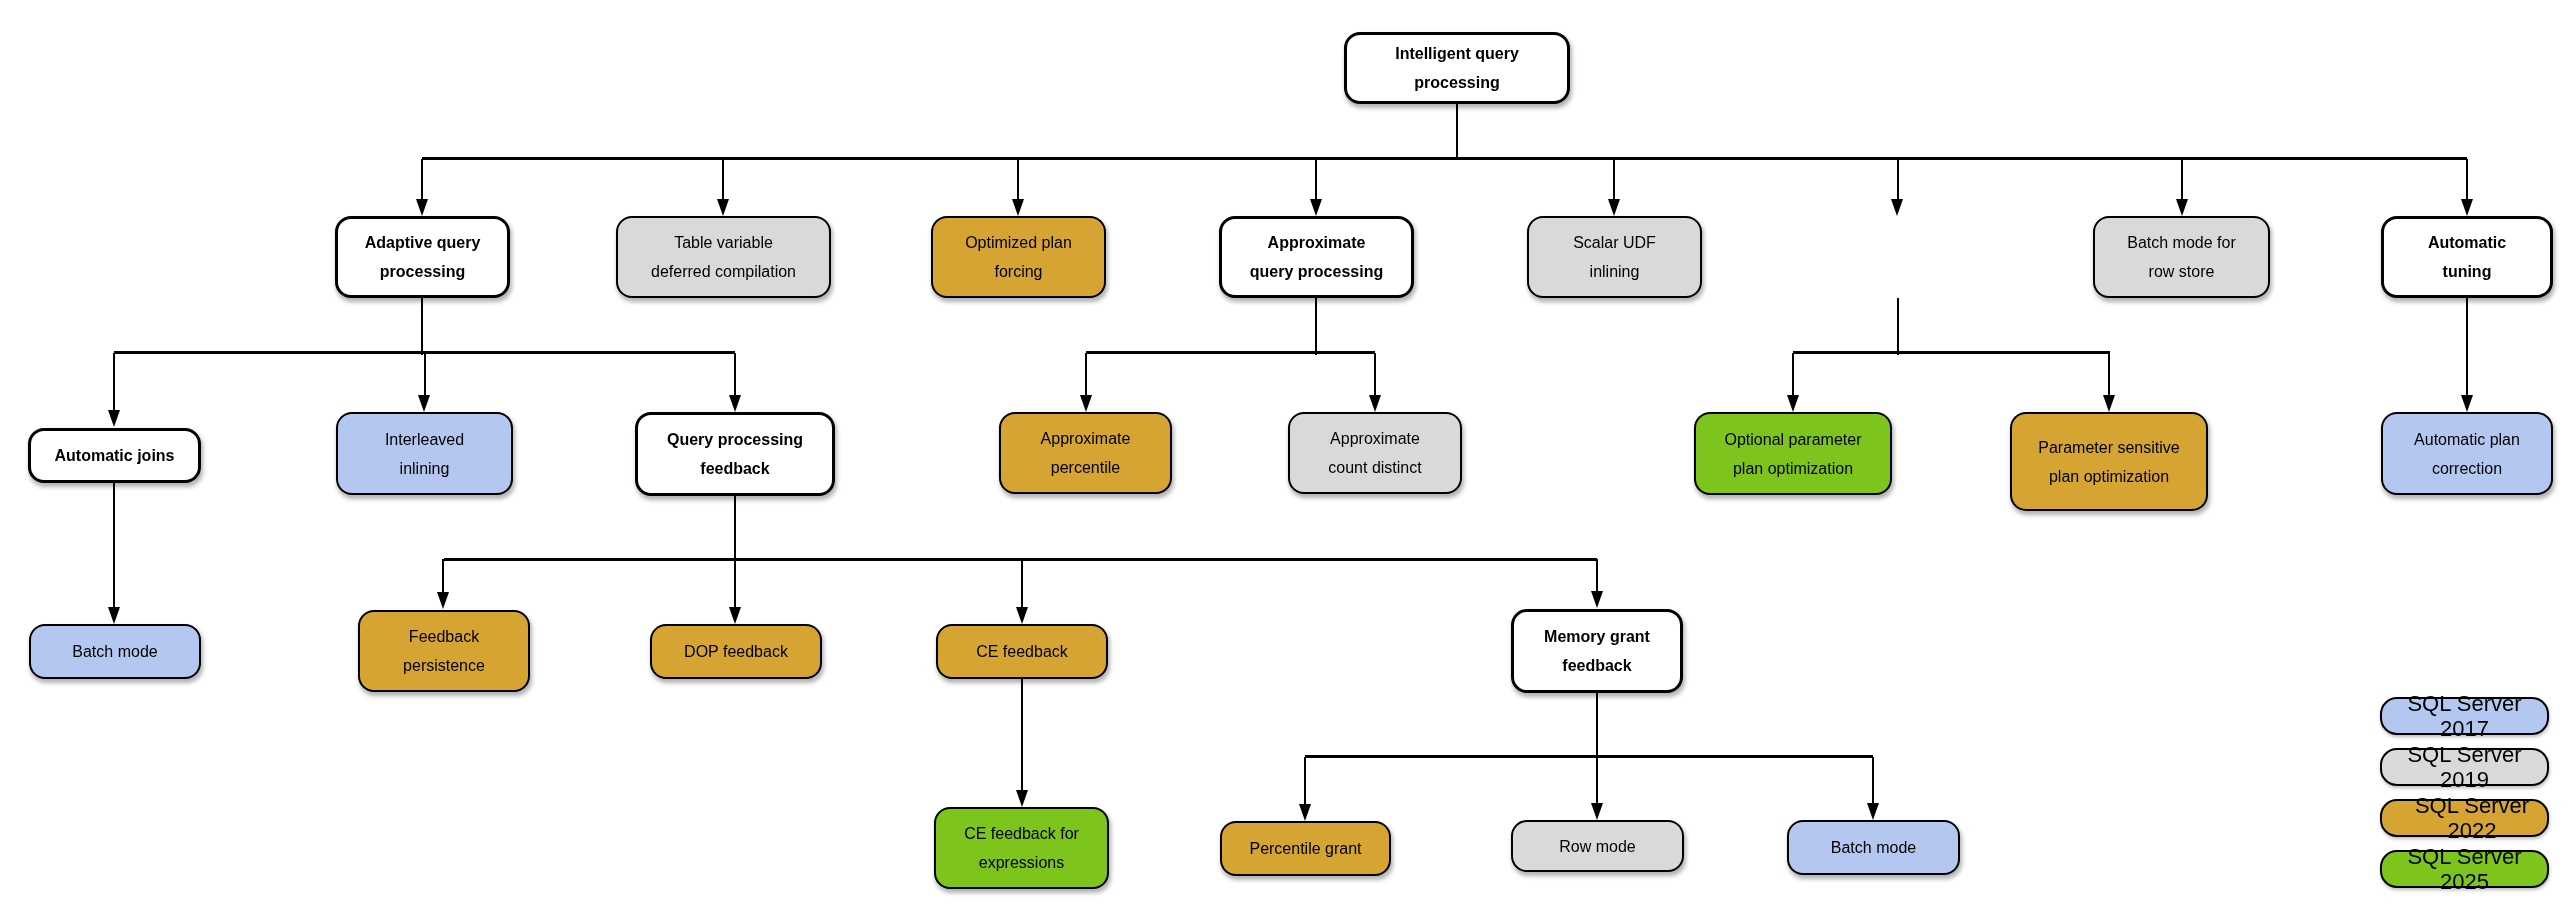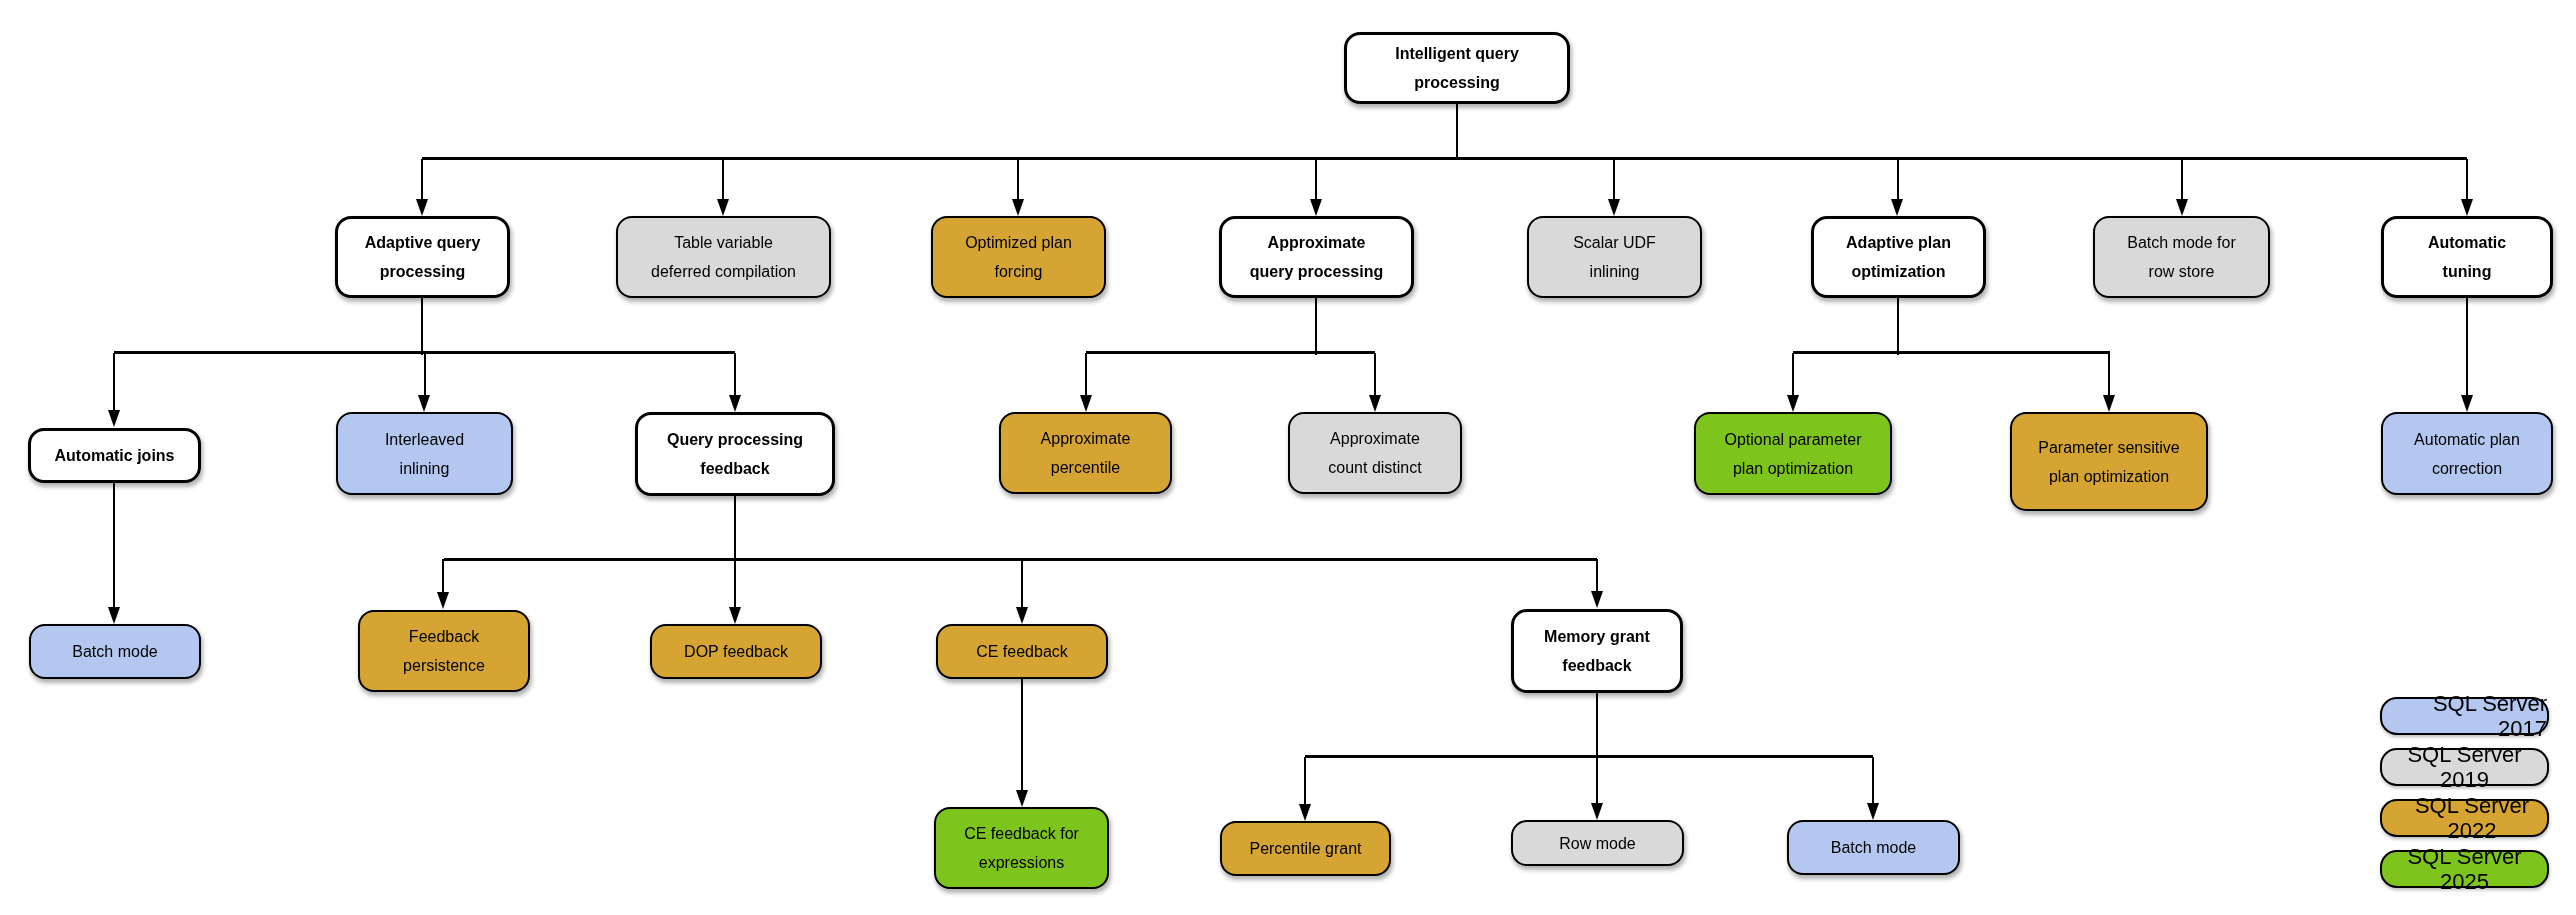--- a/index.html
+++ b/index.html
@@ -133,22 +133,20 @@
     <div class="node category" style="left: 335px; top: 216px; width: 175px; height: 82px; background: rgb(255, 255, 255);">Adaptive query
 processing</div>
     <div class="node" style="left: 616px; top: 216px; width: 215px; height: 82px; background: rgb(217, 217, 217);">Table variable
 deferred compilation</div>
     <div class="node" style="left: 931px; top: 216px; width: 175px; height: 82px; background: rgb(214, 164, 51);">Optimized plan
 forcing</div>
     <div class="node category" style="left: 1219px; top: 216px; width: 195px; height: 82px; background: rgb(255, 255, 255);">Approximate
 query processing</div>
     <div class="node" style="left: 1527px; top: 216px; width: 175px; height: 82px; background: rgb(217, 217, 217);">Scalar UDF
 inlining</div>
-    <div class="node category" style="left: 1811px; top: 216px; width: 175px; height: 82px; background: rgb(255, 255, 255);">Adaptive plan
-optimization</div>
     <div class="node" style="left: 2093px; top: 216px; width: 177px; height: 82px; background: rgb(217, 217, 217);">Batch mode for
 row store</div>
     <div class="node category" style="left: 2381px; top: 216px; width: 172px; height: 82px; background: rgb(255, 255, 255);">Automatic
 tuning</div>
     <div class="node category" style="left: 28px; top: 428px; width: 173px; height: 55px; background: rgb(255, 255, 255);">Automatic joins</div>
     <div class="node" style="left: 336px; top: 412px; width: 177px; height: 83px; background: rgb(179, 199, 240);">Interleaved
 inlining</div>
     <div class="node category" style="left: 635px; top: 412px; width: 200px; height: 84px; background: rgb(255, 255, 255);">Query processing
 feedback</div>
     <div class="node" style="left: 999px; top: 412px; width: 173px; height: 82px; background: rgb(214, 164, 51);">Approximate
@@ -164,20 +162,20 @@
     <div class="node" style="left: 29px; top: 624px; width: 172px; height: 55px; background: rgb(179, 199, 240);">Batch mode</div>
     <div class="node" style="left: 358px; top: 610px; width: 172px; height: 82px; background: rgb(214, 164, 51);">Feedback
 persistence</div>
     <div class="node" style="left: 650px; top: 624px; width: 172px; height: 55px; background: rgb(214, 164, 51);">DOP feedback</div>
     <div class="node" style="left: 936px; top: 624px; width: 172px; height: 55px; background: rgb(214, 164, 51);">CE feedback</div>
     <div class="node category" style="left: 1511px; top: 609px; width: 172px; height: 84px; background: rgb(255, 255, 255);">Memory grant
 feedback</div>
     <div class="node" style="left: 934px; top: 807px; width: 175px; height: 82px; background: rgb(125, 196, 29);">CE feedback for
 expressions</div>
     <div class="node" style="left: 1220px; top: 821px; width: 171px; height: 55px; background: rgb(214, 164, 51);">Percentile grant</div>
-    <div class="node" style="left: 1511px; top: 820px; width: 173px; height: 46px; background: rgb(217, 217, 217);">Row mode</div>
+    <div class="node" style="left: 1511px; top: 820px; width: 173px; height: 52px; background: rgb(217, 217, 217);">Row mode</div>
     <div class="node" style="left: 1787px; top: 820px; width: 173px; height: 55px; background: rgb(179, 199, 240);">Batch mode</div>
-    <div class="legend-item" style="left: 2380px; top: 697px; width: 169px; height: 38px; background: rgb(179, 199, 240); text-align: right;">SQL Server 2017</div>
+    <div class="legend-item" style="left: 2380px; top: 697px; width: 169px; height: 38px; background: rgb(179, 199, 240);">SQL Server 2017</div>
     <div class="legend-item" style="left: 2380px; top: 748px; width: 169px; height: 38px; background: rgb(217, 217, 217);">SQL Server 2019</div>
     <div class="legend-item" style="left: 2380px; top: 799px; width: 169px; height: 38px; background: rgb(214, 164, 51); padding-left: 15px;">SQL Server 2022</div>
     <div class="legend-item" style="left: 2380px; top: 850px; width: 169px; height: 38px; background: rgb(125, 196, 29);">SQL Server 2025</div>
   </div>
 
 
 </body></html>

